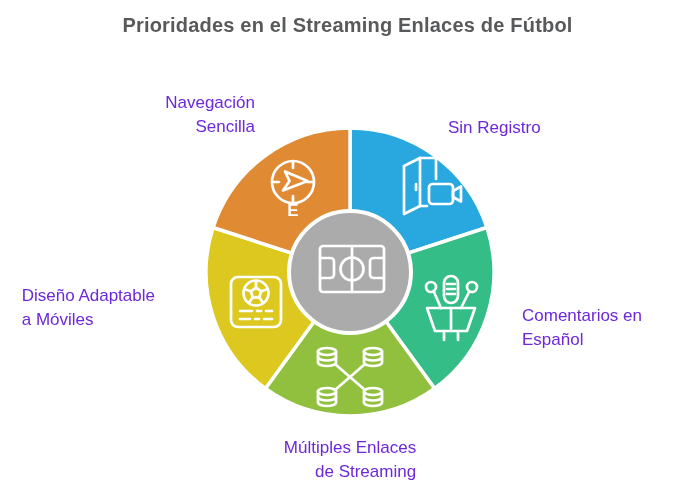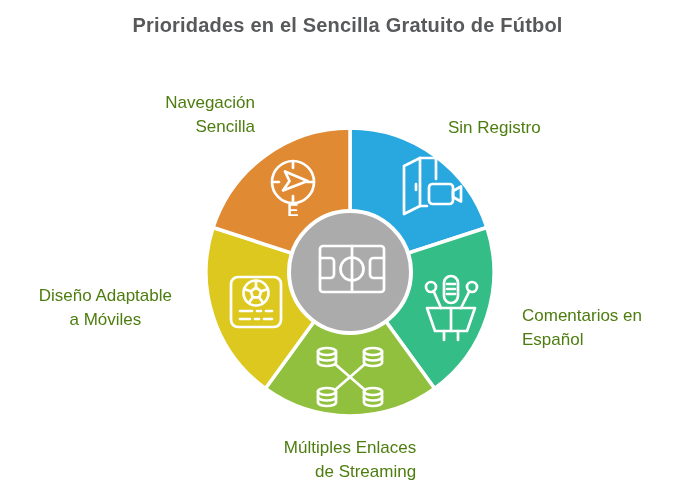--- a/index.html
+++ b/index.html
@@ -19,37 +19,37 @@
     font-size: 20px;
     font-weight: bold;
     color: #58595b;
     letter-spacing: 0.2px;
   }
   svg.wheel { position: absolute; left: 0; top: 0; }
   .slice-label {
     position: absolute;
     font-size: 17px;
     line-height: 24px;
-    color: #4d7c0f;
+    color: #6d28d9;
     white-space: pre-line;
   }
   .lbl-nav { top: 91px;  right: 440px; text-align: right; }
   .lbl-sin { top: 116px; left: 448px;  text-align: center; }
   .lbl-com { top: 284px; left: 522px;  text-align: left; margin-top: 20px; }
-  .lbl-dis { top: 284px; right: 523px; text-align: center; }
+  .lbl-dis { top: 284px; right: 540px; text-align: left; }
   .lbl-mul { top: 436px; left: 350px; transform: translateX(-50%); text-align: right; }
   .icon-stroke { fill: none; stroke: #ffffff; stroke-width: 2.7; stroke-linecap: round; stroke-linejoin: round; }
   .wedge { stroke: #ffffff; stroke-width: 3.5; stroke-linejoin: round; }
 </style>
 </head>
 <body>
 
 <div class="canvas">
 
-  <h1 class="title">Prioridades en el Sencilla Gratuito de Fútbol</h1>
+  <h1 class="title">Prioridades en el Streaming Enlaces de Fútbol</h1>
 
   <svg class="wheel" width="695" height="491" viewBox="0 0 695 491" xmlns="http://www.w3.org/2000/svg">
 
     <path class="wedge" d="M350 272 L350 128 A144 144 0 0 1 486.9 227.5 Z" fill="#29a8df"></path>
     <path class="wedge" d="M350 272 L486.9 227.5 A144 144 0 0 1 434.6 388.5 Z" fill="#34bd86"></path>
     <path class="wedge" d="M350 272 L434.6 388.5 A144 144 0 0 1 265.4 388.5 Z" fill="#90c03e"></path>
     <path class="wedge" d="M350 272 L265.4 388.5 A144 144 0 0 1 213.1 227.5 Z" fill="#ddc81f"></path>
     <path class="wedge" d="M350 272 L213.1 227.5 A144 144 0 0 1 350 128 Z" fill="#e08b33"></path>
 
     <g class="icon-stroke">

